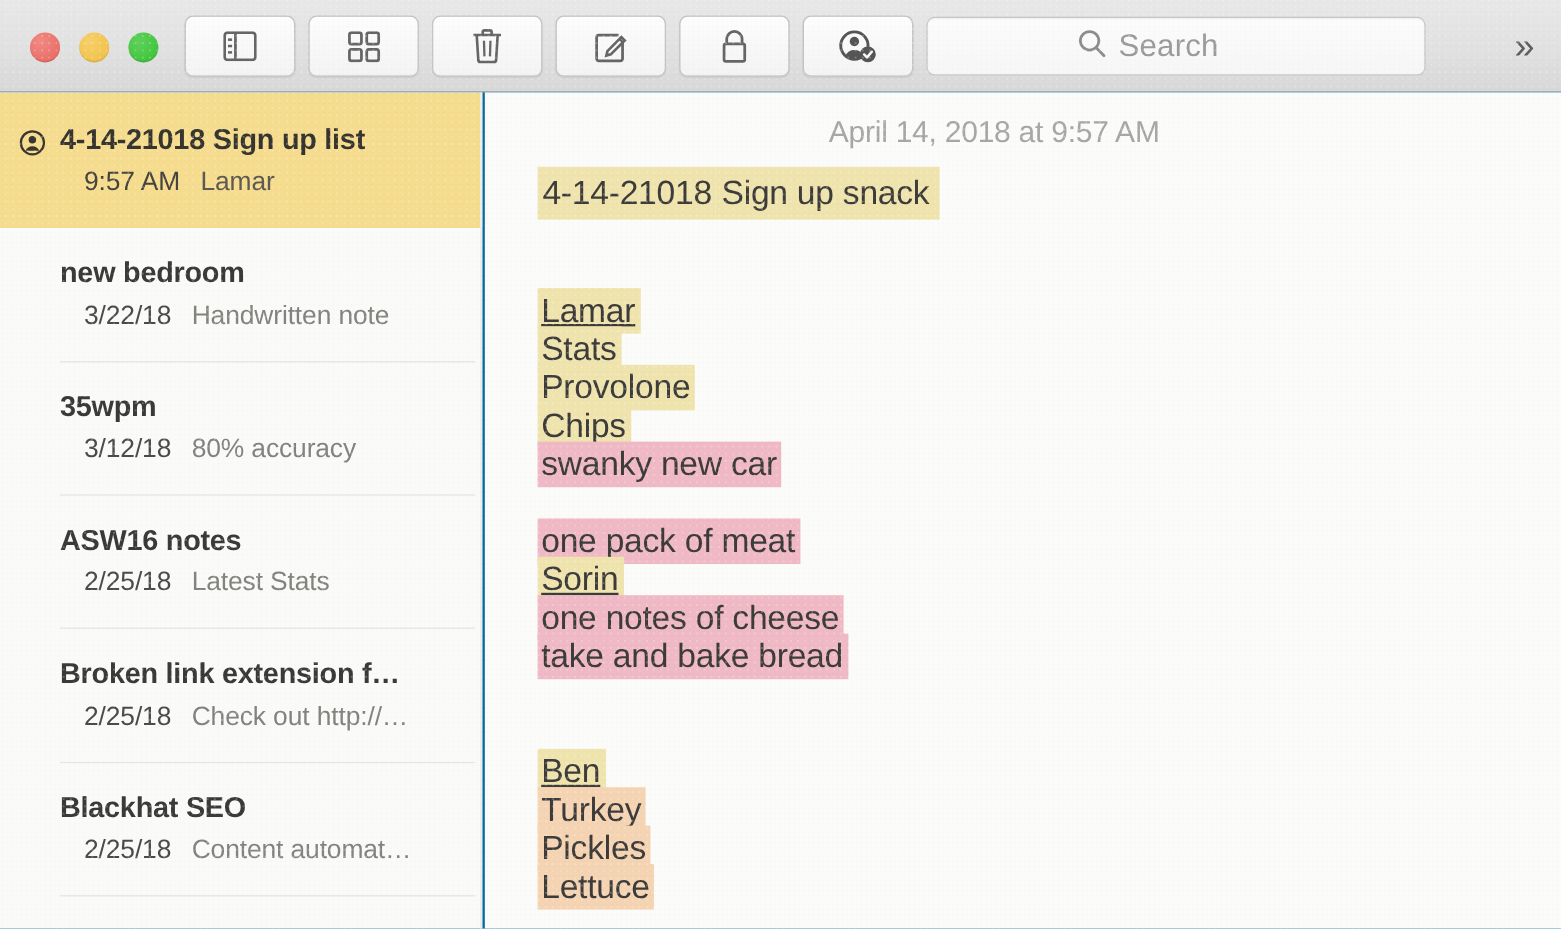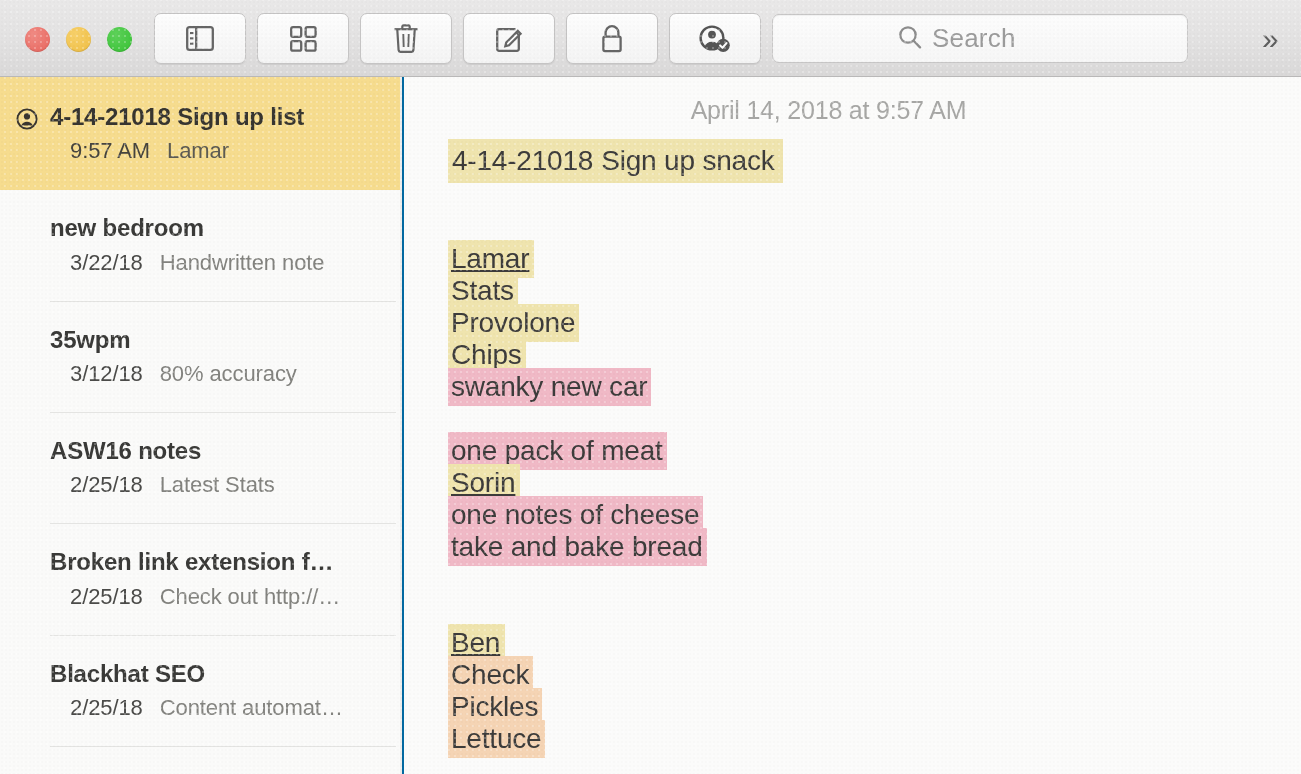--- a/index.html
+++ b/index.html
@@ -398,21 +398,21 @@
 
       <div class="line"><span class="hl hl-pink">one pack of meat</span></div>
       <div class="line"><span class="name-hl">Sorin</span></div>
       <div class="line"><span class="hl hl-pink">one notes of cheese</span></div>
       <div class="line"><span class="hl hl-pink">take and bake bread</span></div>
 
       <div class="line spacer"></div>
       <div class="line spacer"></div>
 
       <div class="line"><span class="name-hl">Ben</span></div>
-      <div class="line"><span class="hl hl-peach">Check</span></div>
+      <div class="line"><span class="hl hl-peach">Turkey</span></div>
       <div class="line"><span class="hl hl-peach">Pickles</span></div>
       <div class="line"><span class="hl hl-peach">Lettuce</span></div>
 
     </div>
   </div>
 
   <div class="paper"></div>
 </div>
 
 </body></html>

